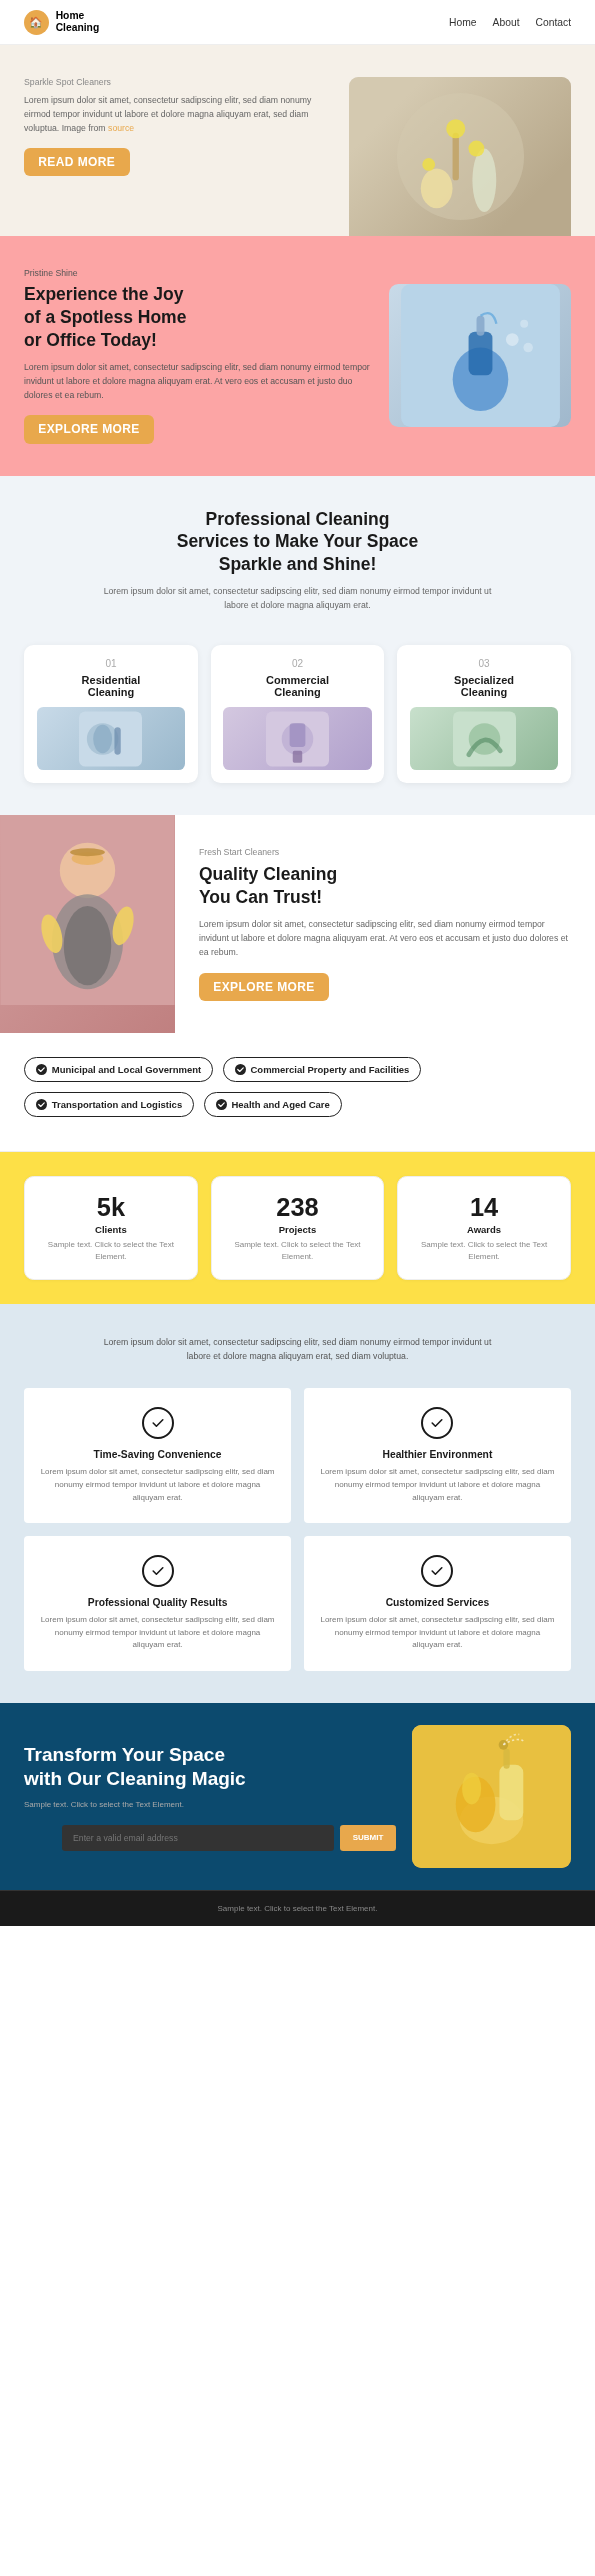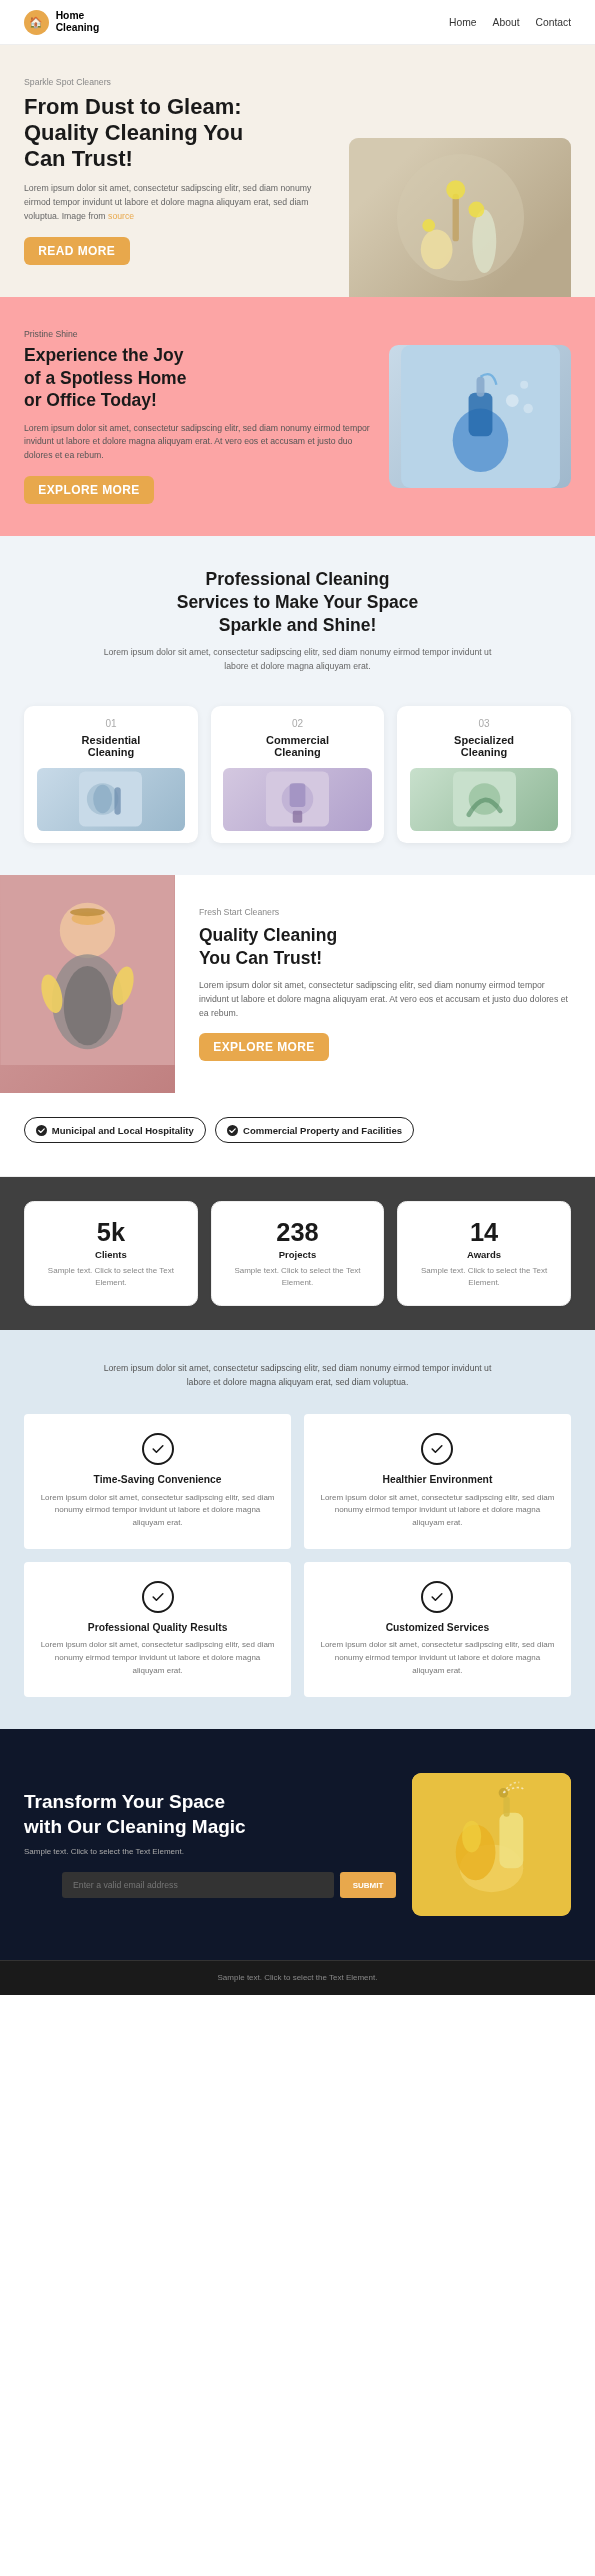--- a/index.html
+++ b/index.html
@@ -58,40 +58,40 @@
     .quality-title { font-size: 17.5px; font-weight: 800; color: #1a1a1a; margin-bottom: 9.5px; line-height: 1.3; }
     .quality-text { font-size: 8.7px; color: #666; line-height: 1.6; margin-bottom: 12.7px; }
 
     
     .industries { padding: 24px 24px; background: #fff; }
     .industry-row { display: flex; gap: 9.5px; margin-bottom: 9.5px; }
     .industry-tag { display: flex; align-items: center; gap: 4.8px; background: #fff; border: 1.2px solid #222; border-radius: 16px; padding: 6.3px 11px; font-size: 9.5px; font-weight: 600; color: #222; white-space: nowrap; }
     .industry-tag svg { width: 11px; height: 11px; }
 
     
-    .stats { display: flex; padding: 24px; background: #404040; gap: 12.7px; border-top: 0.8px solid #eee; }
+    .stats { display: flex; padding: 24px; background: #fde047; gap: 12.7px; border-top: 0.8px solid #eee; }
     .stat-card { flex: 1; background: #fff; border: 0.8px solid #eee; border-radius: 9.5px; padding: 16px 12.7px; text-align: center; box-shadow: 0 0.8px 3.2px rgba(0,0,0,0.04); }
     .stat-number { font-size: 25.4px; font-weight: 800; color: #1a1a1a; }
     .stat-label { font-size: 9.5px; font-weight: 700; color: #1a1a1a; margin-bottom: 4.8px; margin-top: 1.6px; }
     .stat-desc { font-size: 8px; color: #888; line-height: 1.5; }
 
     
     .why-choose { background: #dde8f0; padding: 32px 24px; }
     .why-choose-header { text-align: center; margin-bottom: 24px; }
     .why-choose-header h2 { font-size: 17.5px; font-weight: 800; color: #1a1a1a; margin-bottom: 8px; }
     .why-choose-header p { font-size: 8.7px; color: #555; line-height: 1.6; max-width: 397px; margin: 0 auto; }
     .why-cards { display: grid; grid-template-columns: 1fr 1fr; gap: 12.7px; }
     .why-card { background: #fff; border-radius: 4px; padding: 19px 16px; }
     .why-card-icon { width: 32px; height: 32px; margin: 0 auto 9.5px; display: flex; align-items: center; justify-content: center; }
     .why-card-title { font-size: 10.3px; font-weight: 700; color: #1a1a1a; margin-bottom: 6.3px; text-align: center; }
     .why-card-text { font-size: 8px; color: #777; line-height: 1.6; text-align: center; }
     .checkmark-circle { width: 32px; height: 32px; border: 2px solid #1a1a1a; border-radius: 50%; display: flex; align-items: center; justify-content: center; }
 
     
-    .transform { background: #0f172a; padding: 44px 24px; display: flex; gap: 16px; align-items: center; }
+    .transform { background: #0c4a6e; padding: 22px 24px; display: flex; gap: 16px; align-items: center; }
     .transform-content { flex: 1; }
     .transform-title { font-size: 19px; font-weight: 800; color: #fff; margin-bottom: 8px; line-height: 1.3; }
     .transform-desc { font-size: 8px; color: #aaa; margin-bottom: 16px; }
     .transform-form { display: flex; gap: 6.3px; margin-left: 38px; }
     .transform-input { flex: 1; padding: 8px 11px; border: none; border-radius: 3.2px; font-size: 8.7px; background: #333; color: #aaa; }
     .btn-transform { background: #e8a84c; color: #fff; border: none; padding: 8px 12.7px; border-radius: 3.2px; font-size: 8px; font-weight: 700; cursor: pointer; white-space: nowrap; }
     .transform-image { width: 159px; height: 143px; }
     .transform-img-visual { width: 100%; height: 100%; background: linear-gradient(135deg, #f0d060 0%, #e0a840 100%); border-radius: 9.5px; }
 
     
@@ -109,21 +109,20 @@
   <div class="nav-links">
     <a>Home</a>
     <a>About</a>
     <a>Contact</a>
   </div>
 </nav>
 
 <div class="hero">
   <div class="hero-content">
     <div class="hero-label">Sparkle Spot Cleaners</div>
-    <h1 class="hero-title">From Dust to Gleam:<br>Quality Cleaning You<br>Can Trust!</h1>
     <p class="hero-text">Lorem ipsum dolor sit amet, consectetur sadipscing elitr, sed diam nonumy eirmod tempor invidunt ut labore et dolore magna aliquyam erat, sed diam voluptua. Image from <a>source</a></p>
     <button class="btn-orange">READ MORE</button>
   </div>
   <div class="hero-image">
     <div class="hero-image-placeholder">
       <div class="hero-img-visual">
 
         <svg width="143" height="143" viewBox="0 0 180 180">
           <circle cx="90" cy="90" r="80" fill="#d4c9b0" opacity="0.5"></circle>
           <ellipse cx="60" cy="130" rx="20" ry="25" fill="#f0e0a0" opacity="0.8"></ellipse>
@@ -241,28 +240,44 @@
   </div>
 </div>
 
 <div class="industries">
   <div class="industry-row">
     <div class="industry-tag">
       <svg width="11" height="11" viewBox="0 0 14 14">
         <circle cx="7" cy="7" r="7" fill="#222"></circle>
         <path d="M3.5 7l2.5 2.5 4.5-4.5" stroke="#fff" stroke-width="1.5" fill="none" stroke-linecap="round" stroke-linejoin="round"></path>
       </svg>
-      <span>Municipal and Local Hospitality</span>
+      <span>Municipal and Local Government</span>
     </div>
     <div class="industry-tag">
       <svg width="11" height="11" viewBox="0 0 14 14">
         <circle cx="7" cy="7" r="7" fill="#222"></circle>
         <path d="M3.5 7l2.5 2.5 4.5-4.5" stroke="#fff" stroke-width="1.5" fill="none" stroke-linecap="round" stroke-linejoin="round"></path>
       </svg>
       <span>Commercial Property and Facilities</span>
+    </div>
+  </div>
+  <div class="industry-row">
+    <div class="industry-tag">
+      <svg width="11" height="11" viewBox="0 0 14 14">
+        <circle cx="7" cy="7" r="7" fill="#222"></circle>
+        <path d="M3.5 7l2.5 2.5 4.5-4.5" stroke="#fff" stroke-width="1.5" fill="none" stroke-linecap="round" stroke-linejoin="round"></path>
+      </svg>
+      <span>Transportation and Logistics</span>
+    </div>
+    <div class="industry-tag">
+      <svg width="11" height="11" viewBox="0 0 14 14">
+        <circle cx="7" cy="7" r="7" fill="#222"></circle>
+        <path d="M3.5 7l2.5 2.5 4.5-4.5" stroke="#fff" stroke-width="1.5" fill="none" stroke-linecap="round" stroke-linejoin="round"></path>
+      </svg>
+      <span>Health and Aged Care</span>
     </div>
   </div>
 </div>
 
 <div class="stats">
   <div class="stat-card">
     <div class="stat-number">5k</div>
     <div class="stat-label">Clients</div>
     <div class="stat-desc">Sample text. Click to select the Text Element.</div>
   </div>

